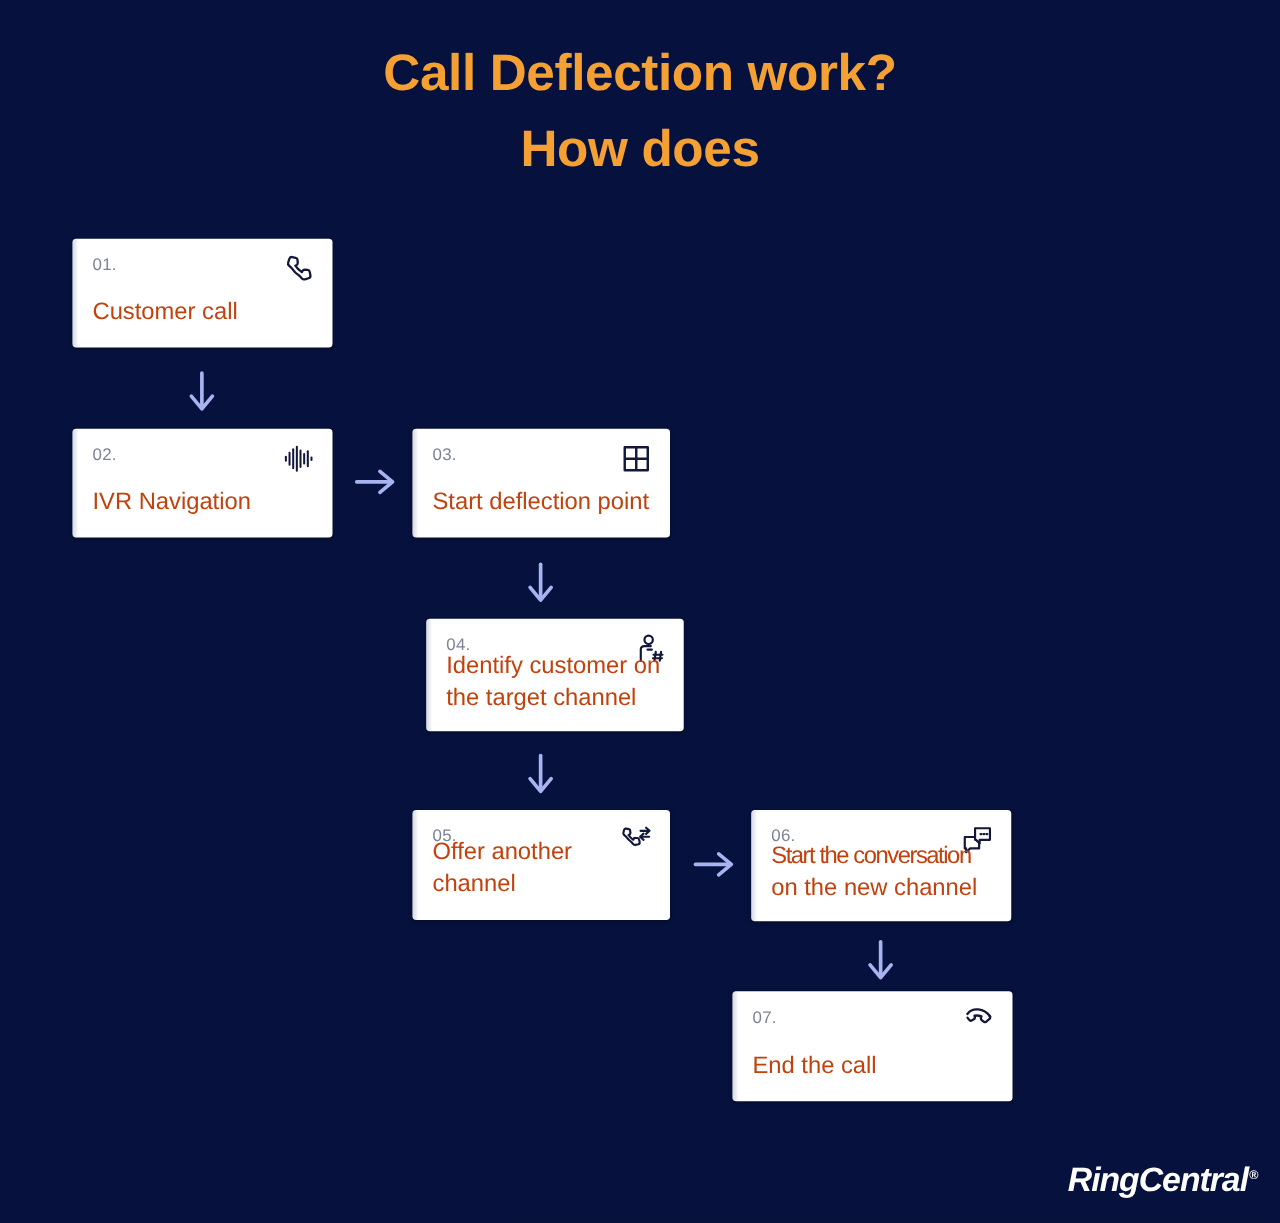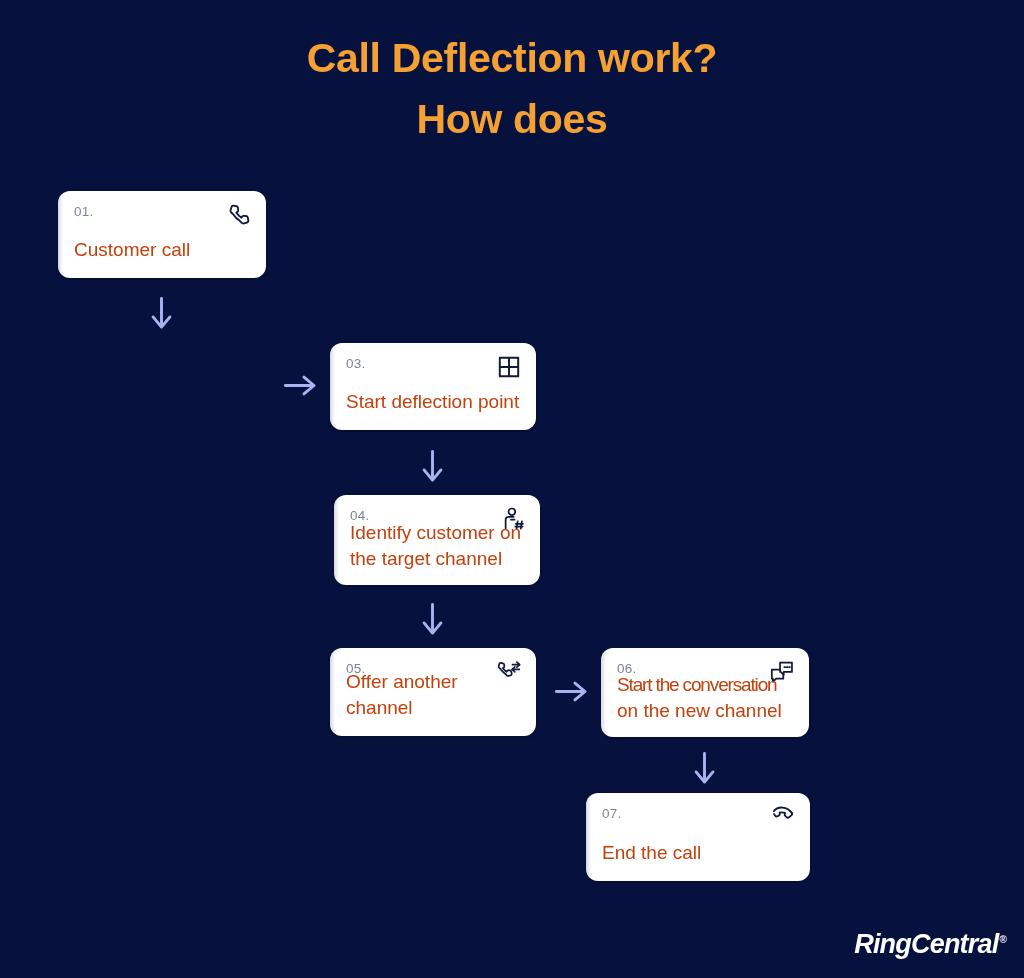--- a/index.html
+++ b/index.html
@@ -38,21 +38,21 @@
     left: 0;
     top: 0;
     width: 1024px;
     height: 978px;
   }
 
   
   .card {
     position: absolute;
     background: #ffffff;
-    border-radius: 12px;
+    border-radius: 3px;
     box-sizing: border-box;
     padding: 14px 16px 0 16px;
     box-shadow: 0 1px 3px rgba(0,0,0,0.35);
     overflow: hidden;
   }
   .card::before {
     content: "";
     position: absolute;
     left: 0;
     top: 0;
@@ -147,20 +147,36 @@
     <div class="card-label single">Customer call</div>
   </div>
 
   <div class="arrow" style="left:148px; top:295px; width:27px; height:36px;">
     <svg viewBox="0 0 24 32" fill="none" stroke="currentColor" stroke-width="2.6" stroke-linecap="round" stroke-linejoin="round">
       <line x1="12" y1="3" x2="12" y2="27"></line>
       <polyline points="4.5,19.5 12,28.5 19.5,19.5"></polyline>
     </svg>
   </div>
 
+  <div class="card" style="left:58px; top:343px; width:208px; height:87px;">
+    <div class="card-num">02.</div>
+    <div class="card-icon">
+      <svg viewBox="0 0 24 24" fill="none" stroke="currentColor" stroke-width="1.5" stroke-linecap="round">
+        <line x1="2.5" y1="10.5" x2="2.5" y2="13.5"></line>
+        <line x1="5.2" y1="7.5" x2="5.2" y2="16.5"></line>
+        <line x1="7.9" y1="5" x2="7.9" y2="19"></line>
+        <line x1="10.6" y1="3.2" x2="10.6" y2="20.8"></line>
+        <line x1="13.3" y1="6" x2="13.3" y2="18"></line>
+        <line x1="16" y1="8.5" x2="16" y2="15.5"></line>
+        <line x1="18.7" y1="6.5" x2="18.7" y2="17.5"></line>
+        <line x1="21.4" y1="11" x2="21.4" y2="13"></line>
+      </svg>
+    </div>
+    <div class="card-label single">IVR Navigation</div>
+  </div>
 
   <div class="arrow" style="left:282px; top:372px; width:36px; height:27px;">
     <svg viewBox="0 0 32 24" fill="none" stroke="currentColor" stroke-width="2.6" stroke-linecap="round" stroke-linejoin="round">
       <line x1="3" y1="12" x2="27" y2="12"></line>
       <polyline points="19.5,4.5 28.5,12 19.5,19.5"></polyline>
     </svg>
   </div>
 
   <div class="card" style="left:330px; top:343px; width:206px; height:87px;">
     <div class="card-num">03.</div>
@@ -174,21 +190,21 @@
     <div class="card-label single">Start deflection point</div>
   </div>
 
   <div class="arrow" style="left:419px; top:448px; width:27px; height:36px;">
     <svg viewBox="0 0 24 32" fill="none" stroke="currentColor" stroke-width="2.6" stroke-linecap="round" stroke-linejoin="round">
       <line x1="12" y1="3" x2="12" y2="27"></line>
       <polyline points="4.5,19.5 12,28.5 19.5,19.5"></polyline>
     </svg>
   </div>
 
-  <div class="card" style="left:334px; top:495px; width:206px; height:90px;">
+  <div class="card" style="left:341px; top:495px; width:206px; height:90px;">
     <div class="card-num">04.</div>
     <div class="card-icon">
       <svg viewBox="0 0 24 24" fill="none" stroke="currentColor" stroke-width="1.6" stroke-linecap="round" stroke-linejoin="round">
         <circle cx="11" cy="5.4" r="3.1"></circle>
         <path d="M5.2 21 L5.2 12.6 C5.2 11 6.4 10 8 10 L12.6 10"></path>
         <path d="M10.2 12.6 L13.4 12.6"></path>
         <line x1="16.3" y1="14.2" x2="15.3" y2="20.8"></line>
         <line x1="20.2" y1="14.2" x2="19.2" y2="20.8"></line>
         <line x1="14.6" y1="16.4" x2="21.2" y2="16.4"></line>
         <line x1="14.2" y1="19" x2="20.8" y2="19"></line>

